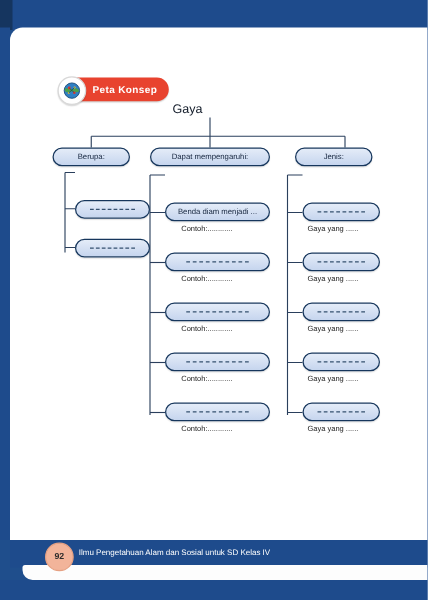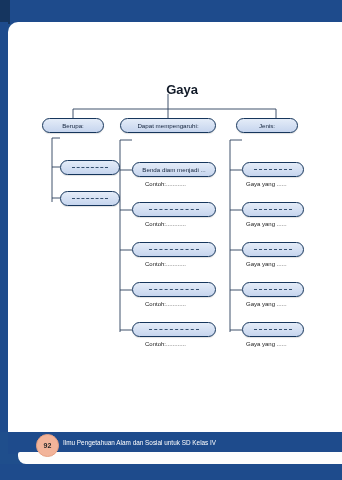--- a/index.html
+++ b/index.html
@@ -51,22 +51,22 @@
     display:flex;align-items:center;justify-content:center;
     font-size:6.2px;color:#13233c;text-align:center;
     box-shadow:0 1px 1px rgba(0,0,0,.12);
     white-space:nowrap;overflow:hidden;
   }
   .node.blank::after{
     content:"";display:block;width:62%;height:0;
     border-bottom:1px dashed #35506f;
   }
   .root-label{
-    position:absolute;font-size:13px;color:#111a28;font-weight:bold;
-    text-align:right;white-space:nowrap;
+    position:absolute;font-size:10px;color:#111a28;font-weight:normal;
+    text-align:left;white-space:nowrap;
   }
   .caption{
     position:absolute;font-size:6px;color:#1a1a1a;white-space:nowrap;
   }
 
   
   .footer-bar{
     position:absolute;left:8px;top:432px;width:334px;height:22px;background:#1e4b8c;
   }
   .footer-white{
@@ -91,20 +91,36 @@
 <div class="page">
 
   <div class="top-band">
     <div class="top-band-edge"></div>
   </div>
 
   <div class="sheet-left-strip"></div>
 
   <div class="sheet">
 
+    <div class="badge">
+      <div class="badge-pill">
+        <div class="badge-icon">
+          <svg width="15" height="15" viewBox="0 0 20 20" aria-hidden="true">
+            <circle cx="10" cy="10" r="8.2" fill="#2f7fc4" stroke="#1b4f7d" stroke-width="1"></circle>
+            <path d="M2.5 8 C6 6, 9 10, 13 8 C15.5 6.8, 17 8.5, 17.4 9.6 L17.5 11 C14 13, 11 9.5, 7 11.5 C5 12.5, 3.2 11, 2.6 10Z" fill="#49a24a"></path>
+            <circle cx="7.2" cy="7.2" r="1.5" fill="#e03a2a"></circle>
+            <circle cx="12.6" cy="12.2" r="1.4" fill="#e03a2a"></circle>
+            <circle cx="12.9" cy="6.6" r="1.1" fill="#f0c330"></circle>
+            <circle cx="6.6" cy="12.6" r="1.0" fill="#f0c330"></circle>
+            <path d="M7.2 7.2 L12.6 12.2 M12.9 6.6 L6.6 12.6" stroke="#12385e" stroke-width="0.7"></path>
+          </svg>
+        </div>
+        <span class="badge-label">Peta Konsep</span>
+      </div>
+    </div>
 
     <div class="diagram">
 
       <svg class="lines" viewBox="0 0 334 410">
         <g stroke="#2a3f5c" stroke-width="0.9" fill="none">
 
           <path d="M160 72 L160 87"></path>
 
           <path d="M65 87 L268 87"></path>
 

